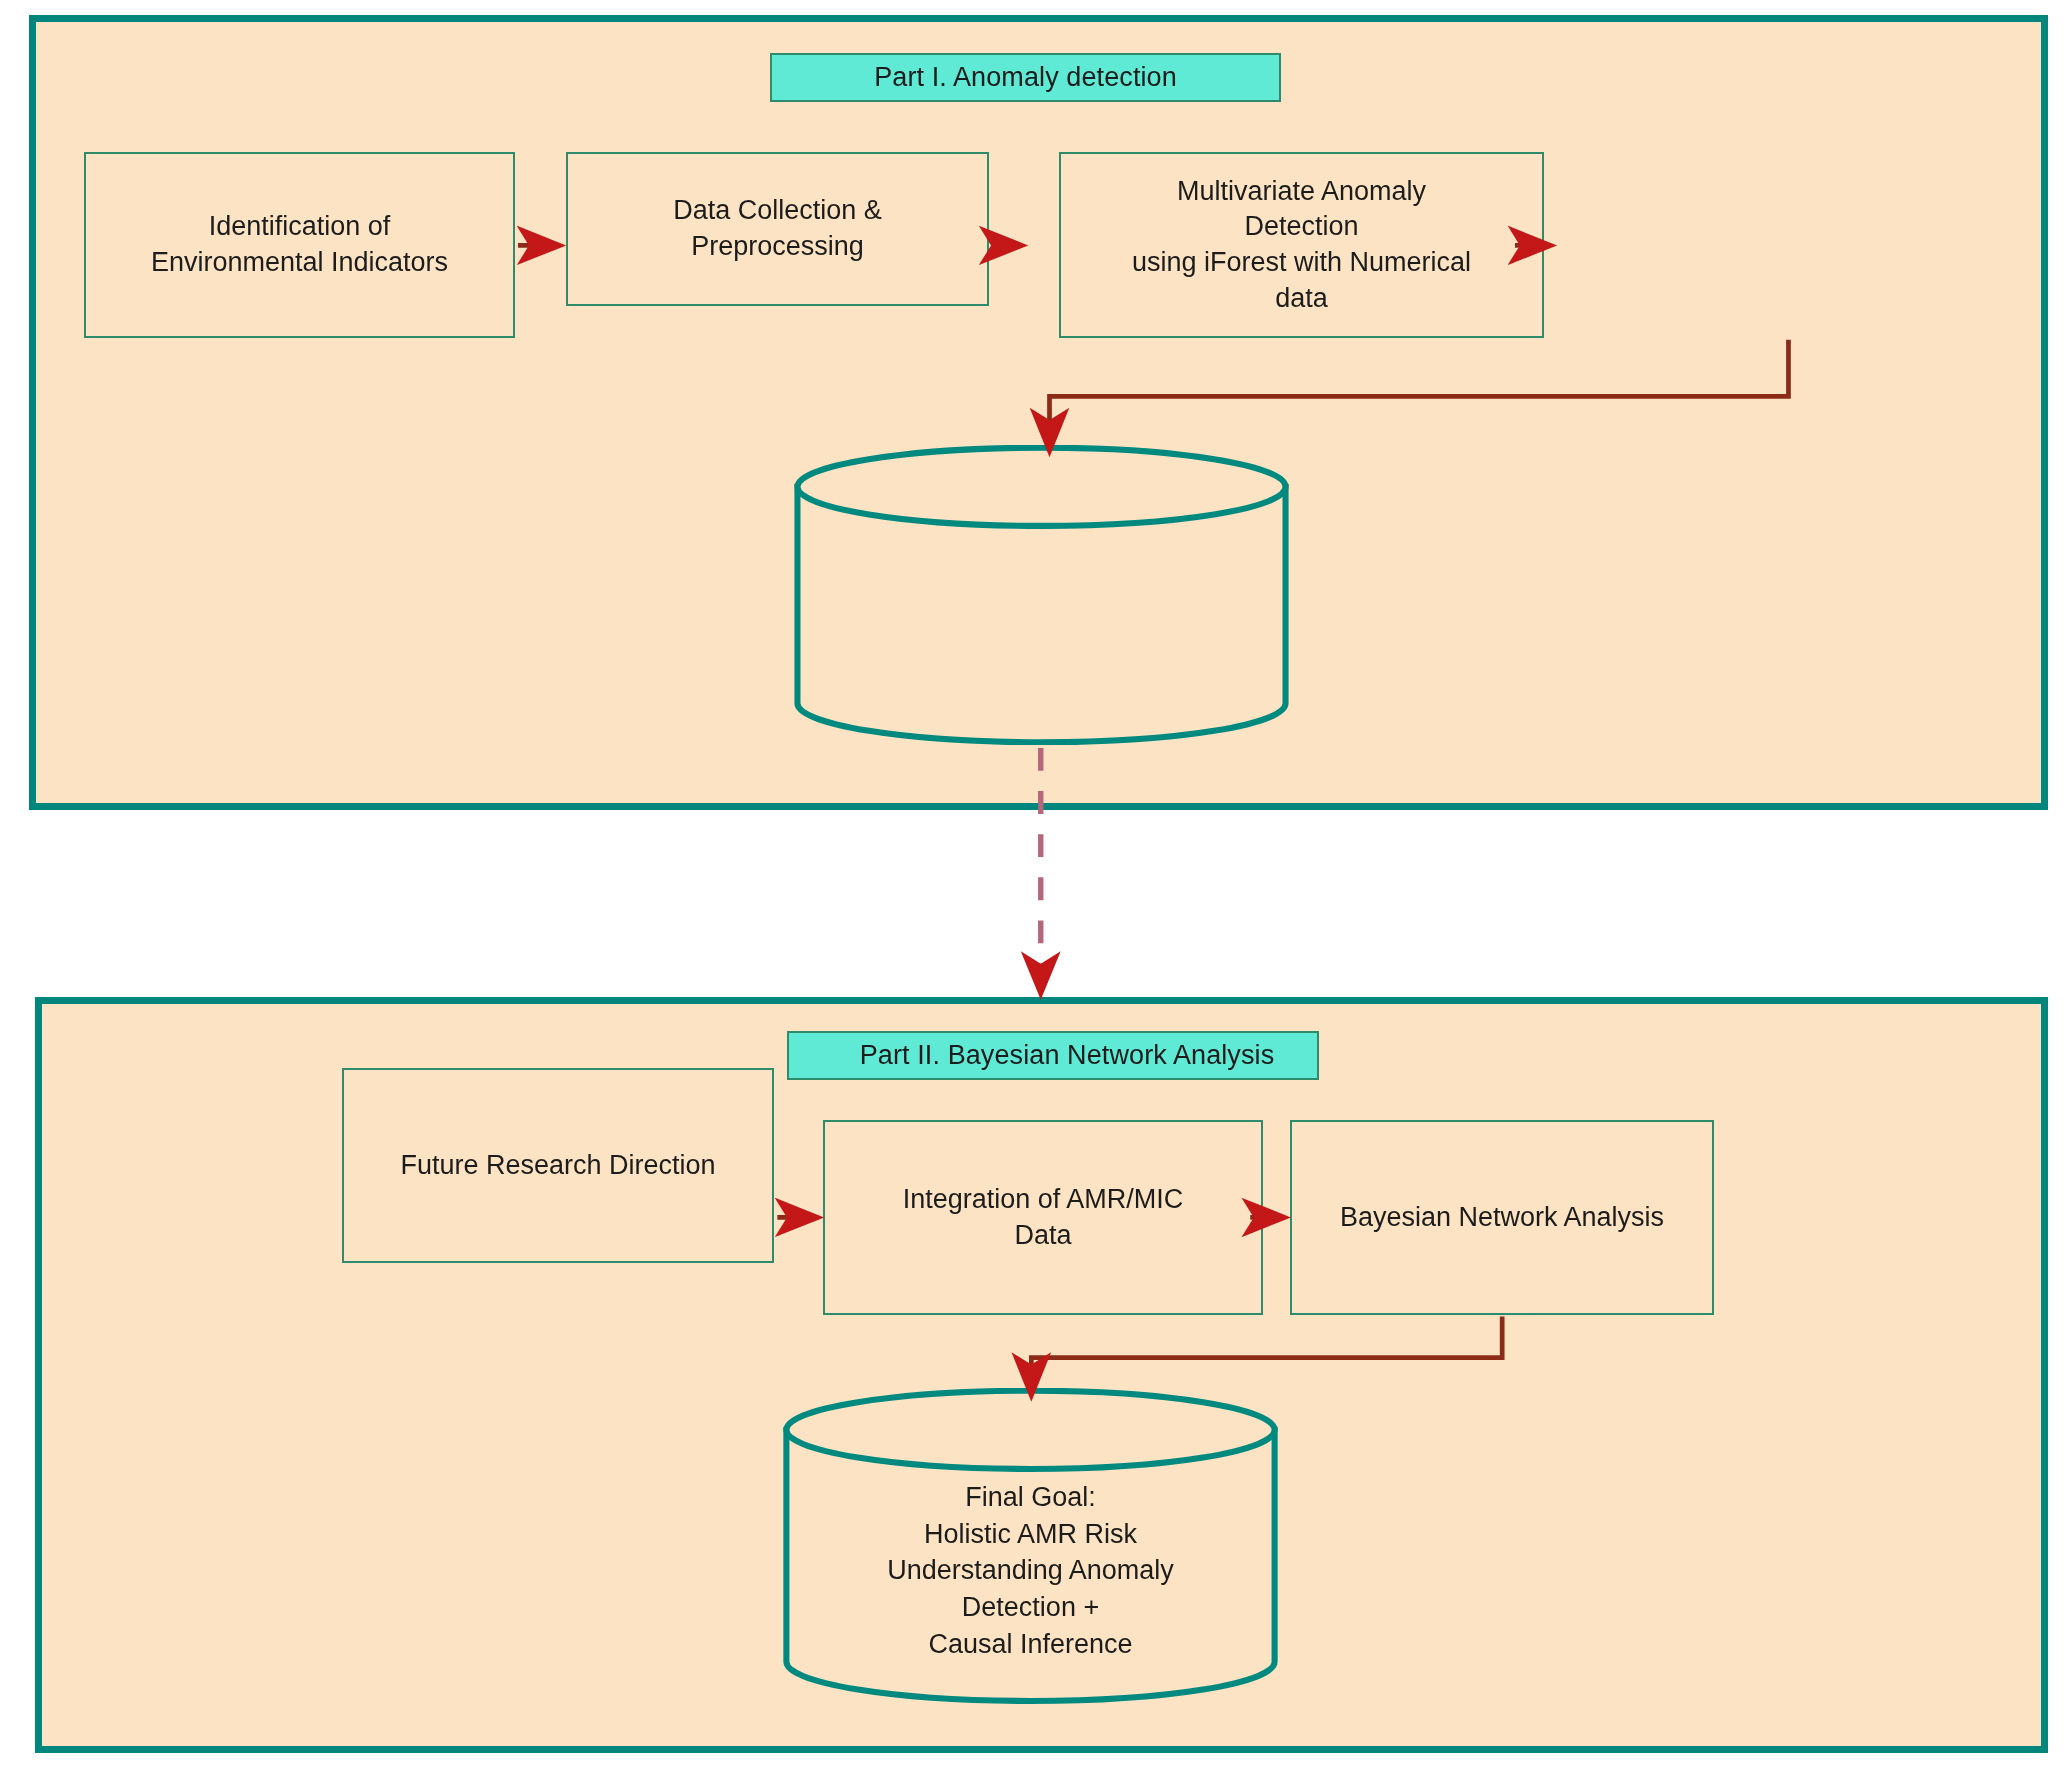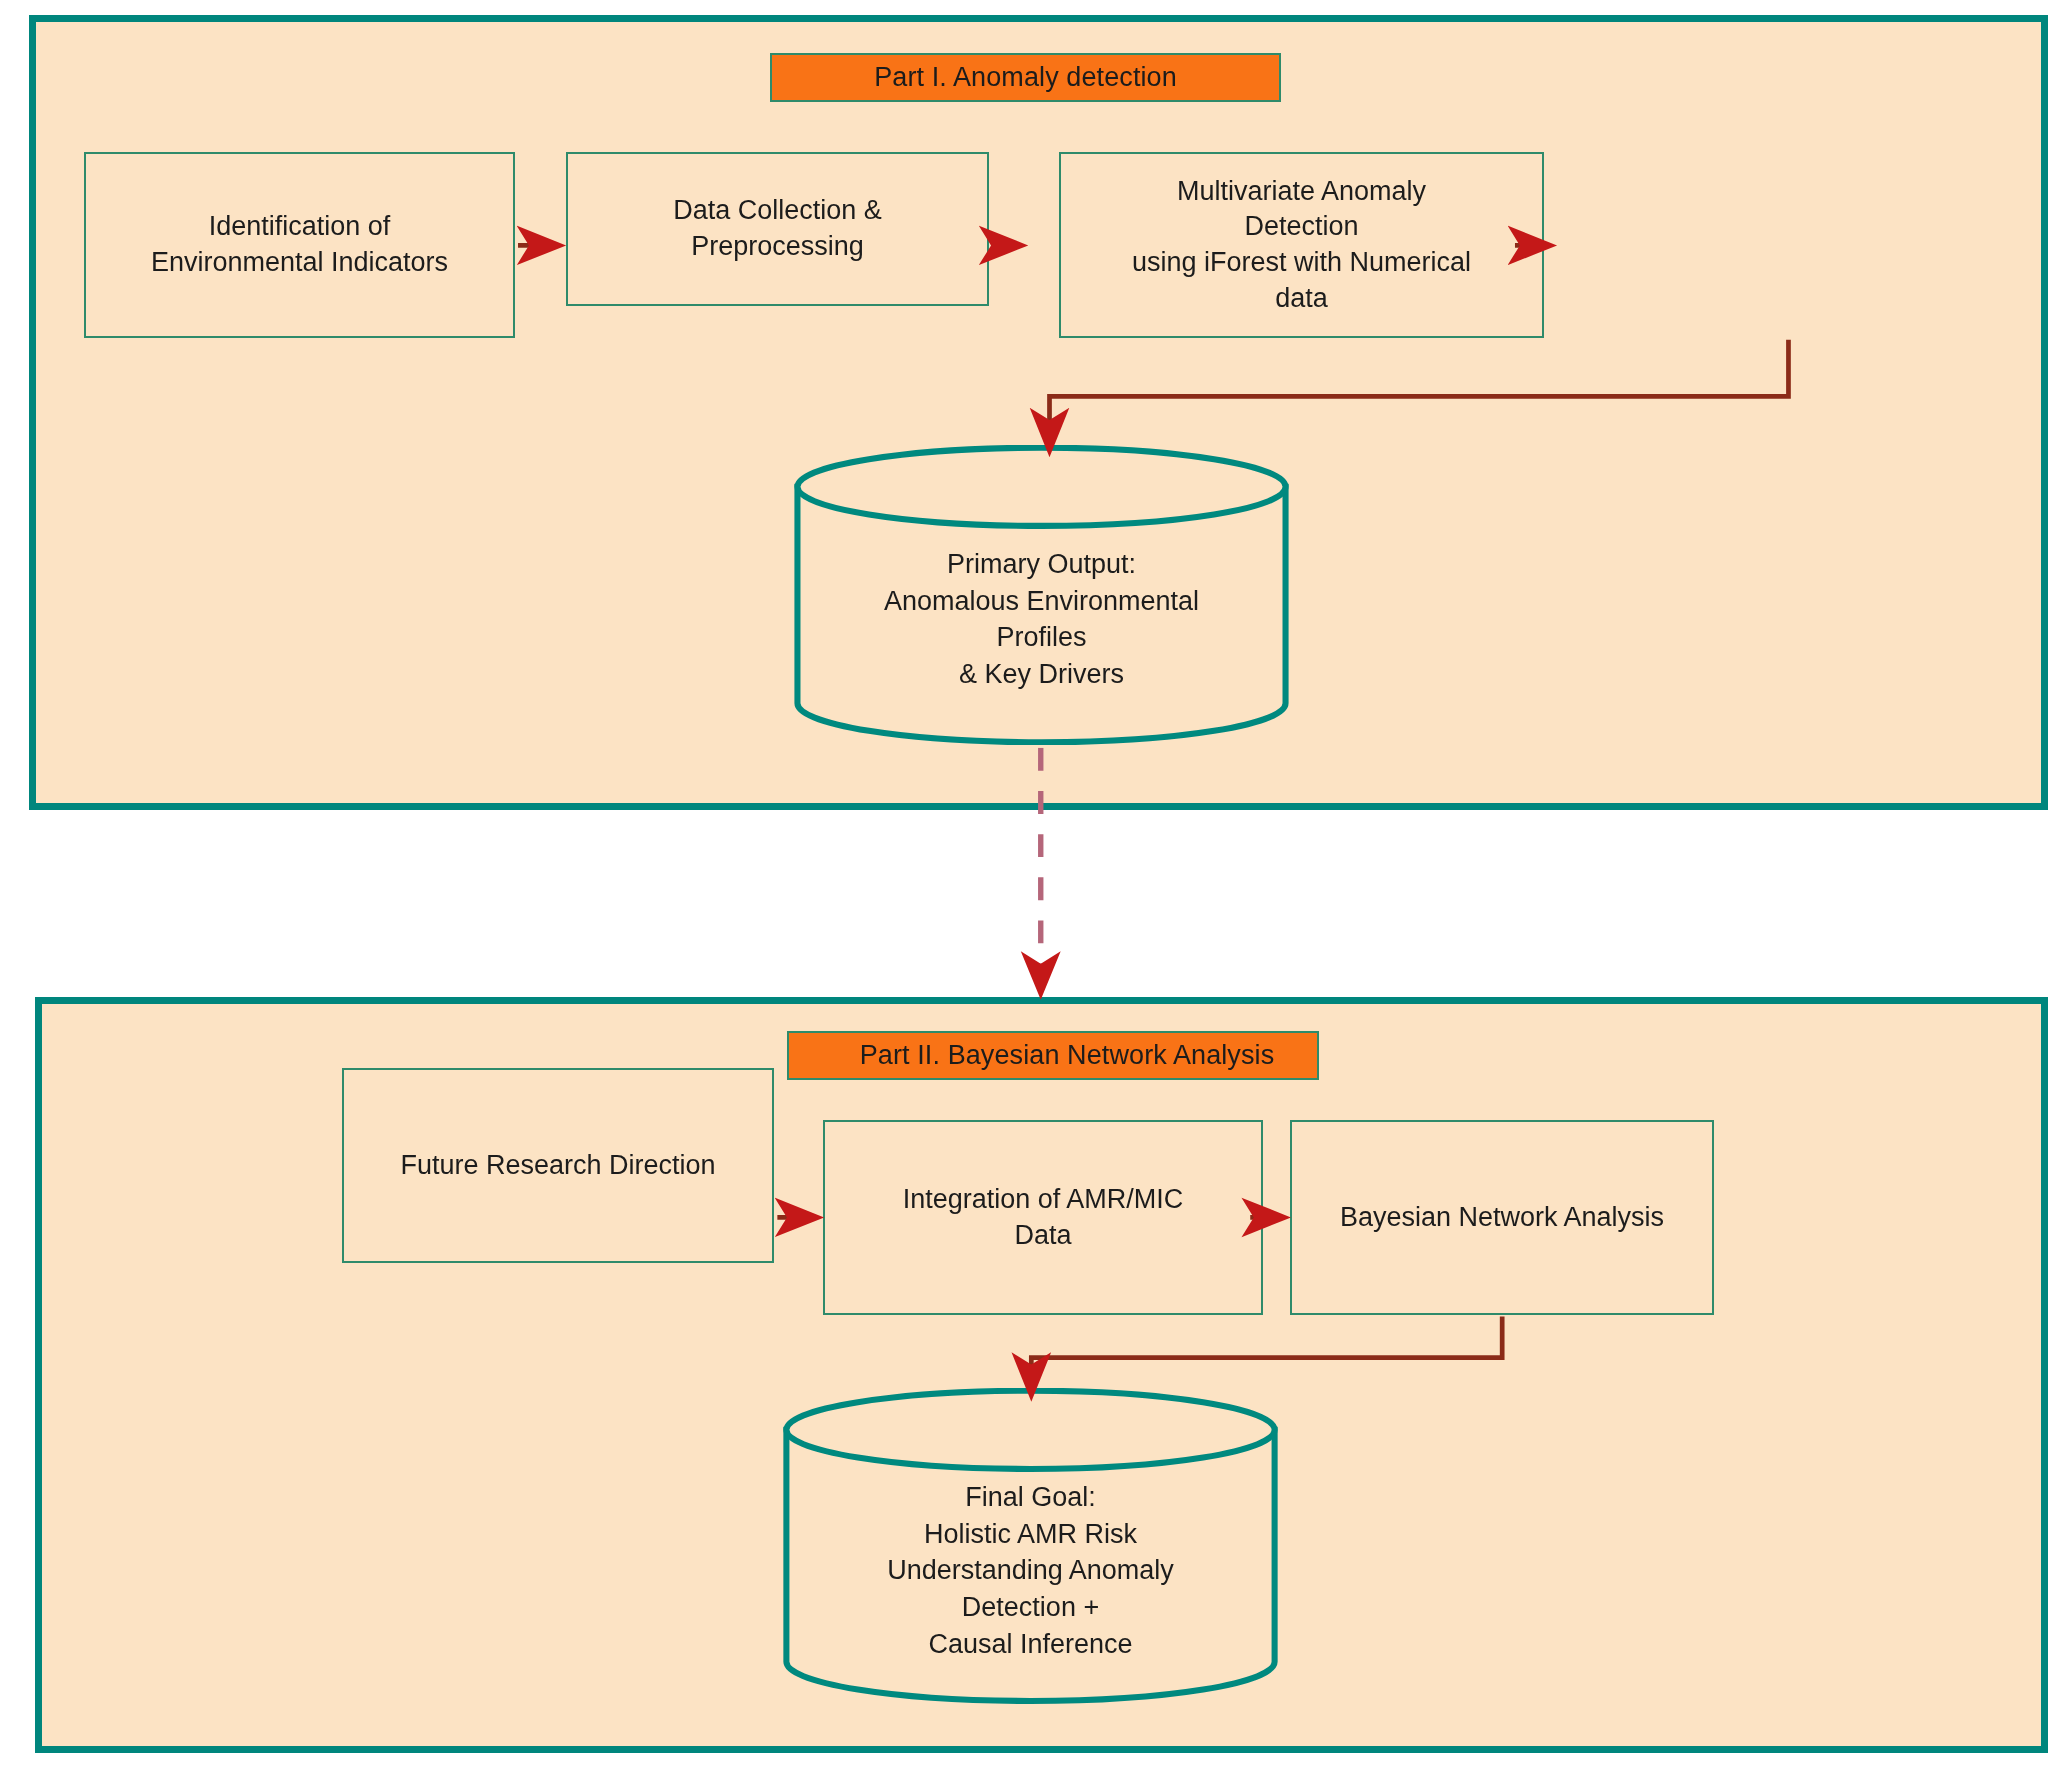--- a/index.html
+++ b/index.html
@@ -39,21 +39,21 @@
     left: 35px;
     top: 997px;
     width: 2013px;
     height: 756px;
   }
 
   
   .part-title {
     position: absolute;
     border: 2.7px solid #2E8B6B;
-    background: #f97316;
+    background: #5eead4;
     box-sizing: border-box;
     display: flex;
     align-items: center;
     justify-content: center;
     font-size: 27px;
     color: #1c1c1c;
     letter-spacing: 0.1px;
     white-space: nowrap;
   }
   #part1-title {
@@ -145,24 +145,20 @@
 Detection
 using iForest with Numerical
 data</div>
 
 
   <div class="cyl" id="cyl1">
     <svg width="499" height="300" viewBox="0 0 740 445">
       <path d="M8 62 L8 383 A362 58 0 0 0 732 383 L732 62 Z" fill="#FCE3C4" stroke="#00897F" stroke-width="9"></path>
       <ellipse cx="370" cy="62" rx="362" ry="58" fill="#FCE3C4" stroke="#00897F" stroke-width="9"></ellipse>
     </svg>
-    <div class="cyl-label" style="white-space: pre-line;">Primary Output:
-Anomalous Environmental
-Profiles
-&amp; Key Drivers</div>
   </div>
 
   <div class="part" id="part2"></div>
 
   <div class="part-title" id="part2-title">Part II. Bayesian Network Analysis</div>
 
   <div class="pbox" id="c1" style="white-space: pre-line;">Future Research Direction</div>
 
   <div class="pbox" id="c2" style="white-space: pre-line;">Integration of AMR/MIC
 Data</div>

